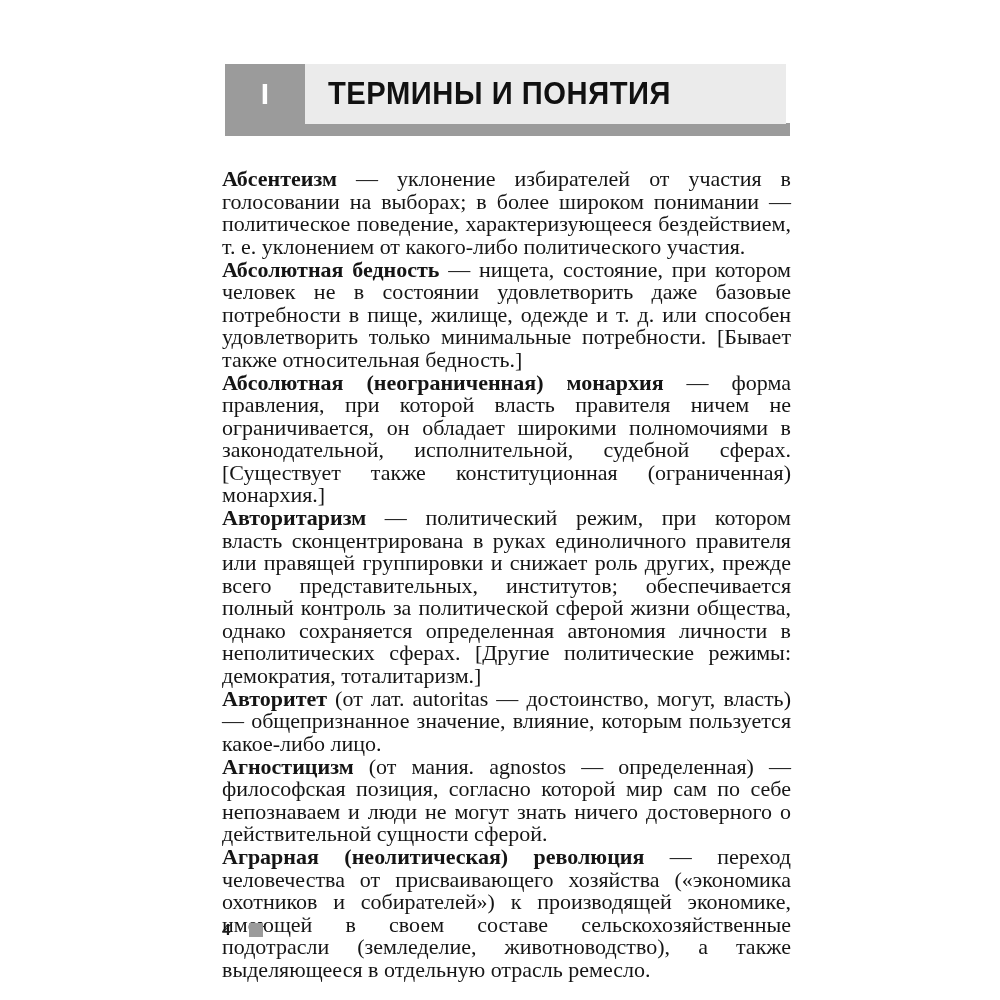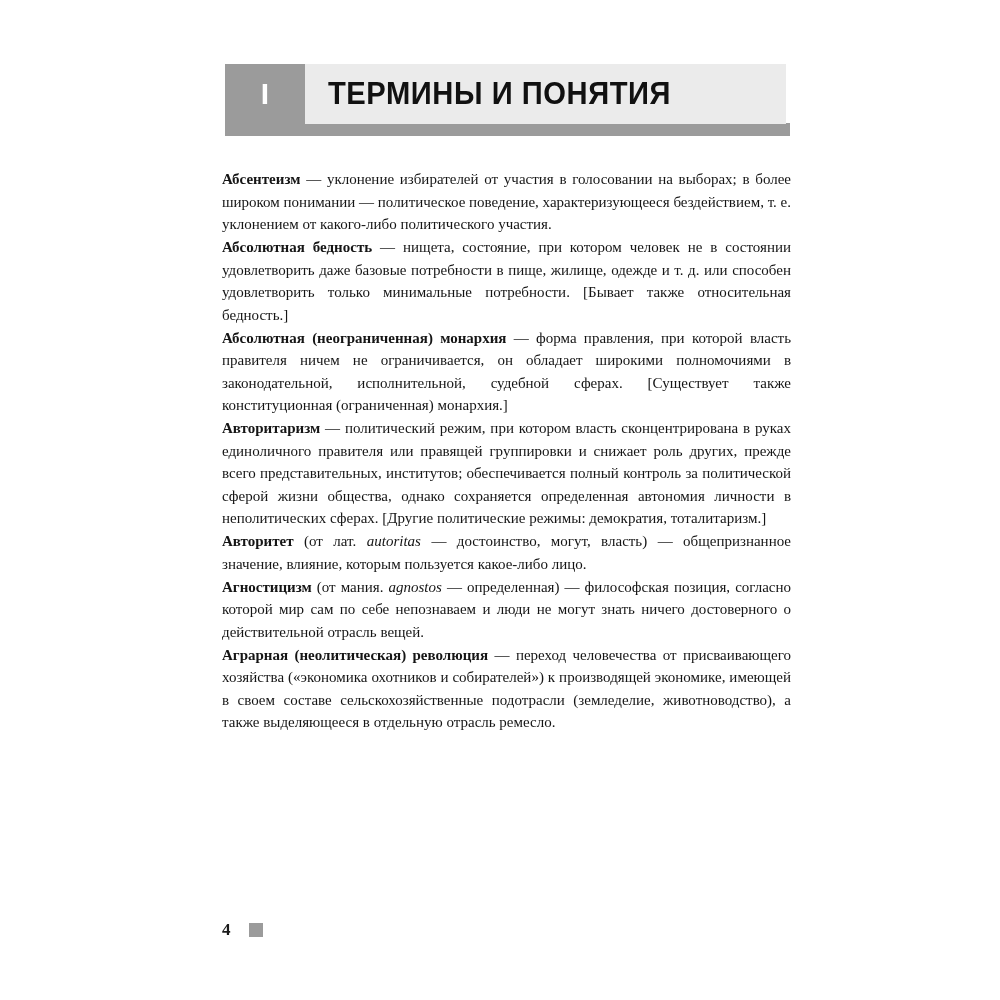--- a/index.html
+++ b/index.html
@@ -90,33 +90,32 @@
 
   
   .content {
     position: absolute;
     left: 222px;
     top: 168px;
     width: 569px;
   }
 
   .entry {
-    font-size: 15px;
+    font-size: 22px;
     line-height: 22.5px;
     text-align: justify;
     text-justify: inter-word;
     margin: 0 0 0.5px 0;
     hyphens: manual;
     color: #151515;
   }
   .entry .term {
     font-weight: 700;
   }
   .entry .lat {
-    font-style: italic;
   }
 
   
   .footer {
     position: absolute;
     left: 222px;
     top: 921px;
     display: flex;
     align-items: center;
     gap: 18px;
@@ -154,21 +153,21 @@
 
     <p class="entry"><span class="term">Абсолютная бедность</span><span> — </span><span>нищета, состояние, при котором человек не в состоянии удовлетворить даже базовые потребности в пище, жилище, одежде и т. д. или способен удовлетворить только минимальные потребности. [Бывает также относительная бедность.]</span></p>
 
     <p class="entry"><span class="term">Абсолютная (неограниченная) монархия</span><span> — </span><span>форма правления, при которой власть правителя ничем не ограничивается, он обладает широкими полномочиями в законодательной, исполнительной, судебной сферах. [Существует также конституционная (ограниченная) монархия.]</span></p>
 
     <p class="entry"><span class="term">Авторитаризм</span><span> — </span><span>политический режим, при котором власть сконцентрирована в руках единоличного правителя или правящей группировки и снижает роль других, прежде всего представительных, институтов; обеспечивается полный контроль за политической сферой жизни общества, однако сохраняется определенная автономия личности в неполитических сферах. [Другие политические режимы: демократия, тоталитаризм.]</span></p>
 
     <p class="entry"><span class="term">Авторитет</span><span> (от лат. </span><span class="lat">autoritas</span><span> — достоинство, могут, власть)</span><span> — </span><span>общепризнанное значение, влияние, которым пользуется какое-либо лицо.</span></p>
 
 
-    <p class="entry"><span class="term">Агностицизм</span><span> (от мания. </span><span class="lat">agnostos</span><span> — определенная)</span><span> — </span><span>философская позиция, согласно которой мир сам по себе непознаваем и люди не могут знать ничего достоверного о действительной отрасль вещей.</span></p>
+    <p class="entry"><span class="term">Агностицизм</span><span> (от мания. </span><span class="lat">agnostos</span><span> — определенная)</span><span> — </span><span>философская позиция, согласно которой мир сам по себе непознаваем и люди не могут знать ничего достоверного о действительной сущности сферой.</span></p>
 
     <p class="entry"><span class="term">Аграрная (неолитическая) революция</span><span> — </span><span>переход человечества от присваивающего хозяйства («экономика охотников и собирателей») к производящей экономике, имеющей в своем составе сельскохозяйственные подотрасли (земледелие, животноводство), а также выделяющееся в отдельную отрасль ремесло.</span></p>
 
   </div>
 
   <div class="footer">
     <span class="folio">4</span>
     <span class="footer-marker"></span>
   </div>
 

